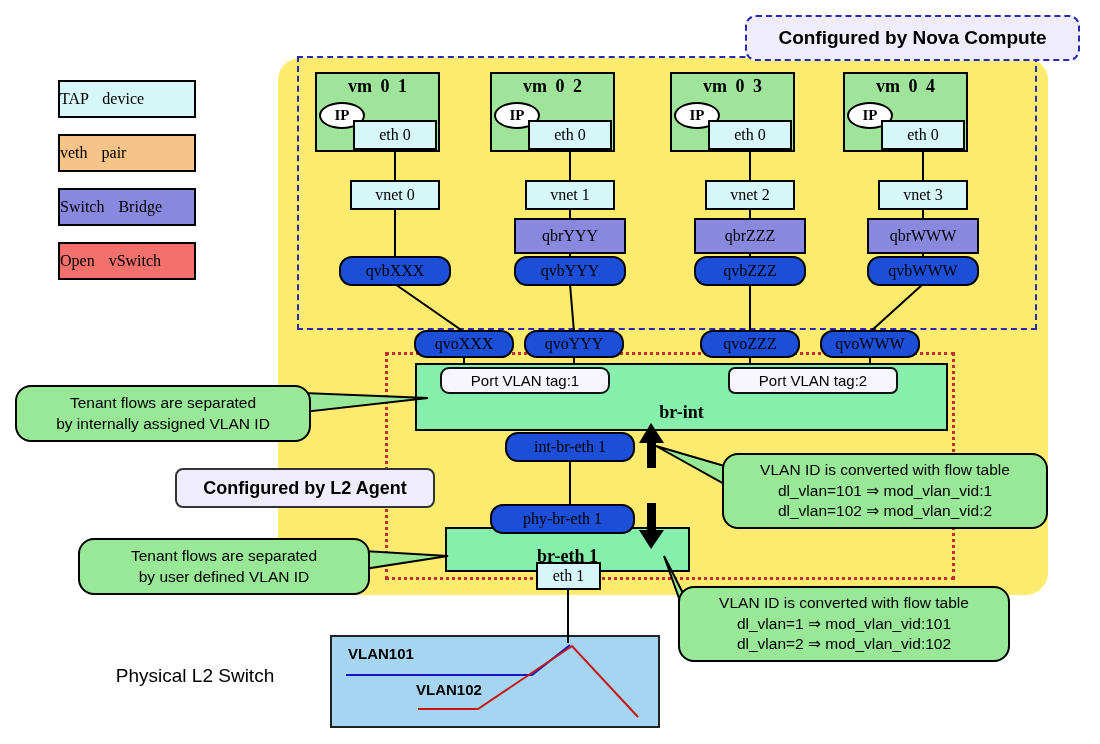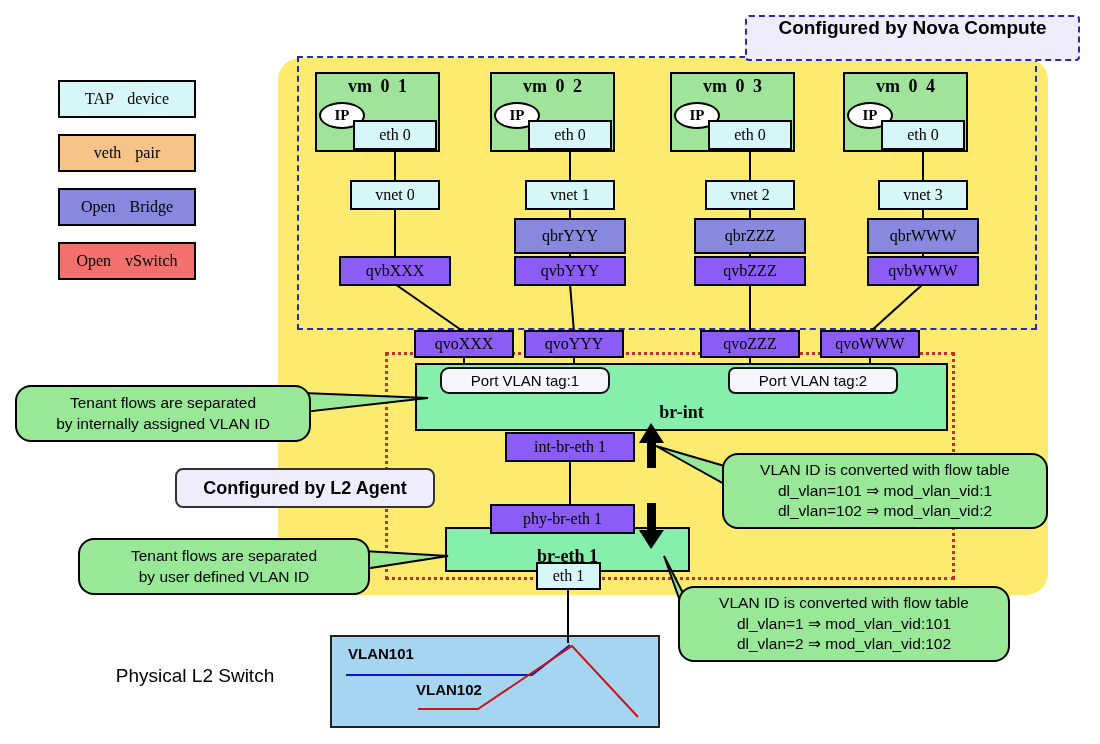--- a/index.html
+++ b/index.html
@@ -14,28 +14,28 @@
 
   svg.layer { position:absolute; left:0; top:0; width:1100px; height:744px; pointer-events:none; }
   #svg-connectors { z-index:2; }
   #svg-tails      { z-index:4; }
   #svg-top        { z-index:6; }
 
   
   .node { position:absolute; border:2px solid #000; display:flex; align-items:center; justify-content:center;
           font-family:"Liberation Serif","DejaVu Serif",serif; font-size:16px; color:#000; z-index:3; }
   .cyan   { background:#D6F6F8; }
-  .orange { background:#8b5cf6; }
+  .orange { background:#1d4ed8;border-radius:13px; }
   .purple { background:#8888DE; }
   .redbx  { background:#86efac; }
   .greenbx{ background:#A0E49B; }
 
   
   .legend-box { position:absolute; left:58px; width:138px; height:38px; border:2px solid #000; z-index:3;
-                display:flex; align-items:center; justify-content:center;
+                display:flex; align-items:center; 
                 font-family:"Liberation Serif","DejaVu Serif",serif; font-size:16px; word-spacing:10px; }
 
   
   .vm   { top:72px;  width:125px; height:80px; align-items:flex-start; padding-top:2px; font-weight:bold; font-size:18px; word-spacing:4px; }
   .ipov { top:102px; width:46px;  height:27px; border-radius:50%; background:#fff; font-size:15px; font-weight:bold; }
   .eth0 { top:120px; width:84px;  height:30px; }
   .vnet { top:180px; width:90px;  height:30px; }
   .qbr  { top:218px; width:112px; height:36px; }
   .qvb  { top:256px; width:112px; height:30px; }
   .qvo  { top:330px; width:100px; height:28px; }
@@ -47,21 +47,21 @@
              font-family:"Liberation Sans","DejaVu Sans",sans-serif; font-size:15px; }
   #port-tag-1 { left:440px; }
   #port-tag-2 { left:728px;border-radius:7px; }
   #int-br-eth { left:505px; top:432px; width:130px; height:30px; }
   #br-eth     { left:445px; top:527px; width:245px; height:45px; align-items:flex-end; padding-bottom:3px; font-weight:bold; font-size:18px; }
   #phy-br-eth { left:490px; top:504px; width:145px; height:30px; }
   #eth1       { left:536px; top:562px; width:65px;  height:28px; }
 
   
   #nova-label { left:745px; top:15px; width:335px; height:46px; background:#EFEDFB; border:2px dashed #2a2ab0;
-                border-radius:4px; z-index:5; display:flex; justify-content:center;
+                border-radius:11px; z-index:5; display:flex; align-items:center; justify-content:center;
                 font-size:19px; font-weight:bold; }
   #l2-label   { left:175px; top:468px; width:260px; height:40px; background:#EFEDFB; border:2px solid #333;
                 border-radius:8px; z-index:5; display:flex; align-items:center; justify-content:center;
                 font-size:18px; font-weight:bold; }
 
   
   .callout { position:absolute; background:#98E898; border:2px solid #000; border-radius:16px; z-index:5;
              display:flex; flex-direction:column; justify-content:center; text-align:center;
              font-size:15.5px; line-height:1.35; color:#000; }
   #callout-internal { left:15px;  top:385px; width:296px; height:57px; }
@@ -93,21 +93,21 @@
     <line x1="570" y1="458" x2="570" y2="510" stroke="#000" stroke-width="2"></line>
   </svg>
 
   <div class="legend-box" style="top:80px; background:#D6F6F8;">
     <span>TAP device</span>
   </div>
   <div class="legend-box" style="top:134px; background:#F6C389;">
     <span>veth pair</span>
   </div>
   <div class="legend-box" style="top:188px; background:#8888DE;">
-    <span>Open Bridge</span>
+    <span>Switch Bridge</span>
   </div>
   <div class="legend-box" style="top:242px; background:#F3716D;">
     <span>Open vSwitch</span>
   </div>
 
   <div class="abs" id="nova-label">
     <span>Configured by Nova Compute</span>
   </div>
 
   <div class="node greenbx vm" style="left:315px">

